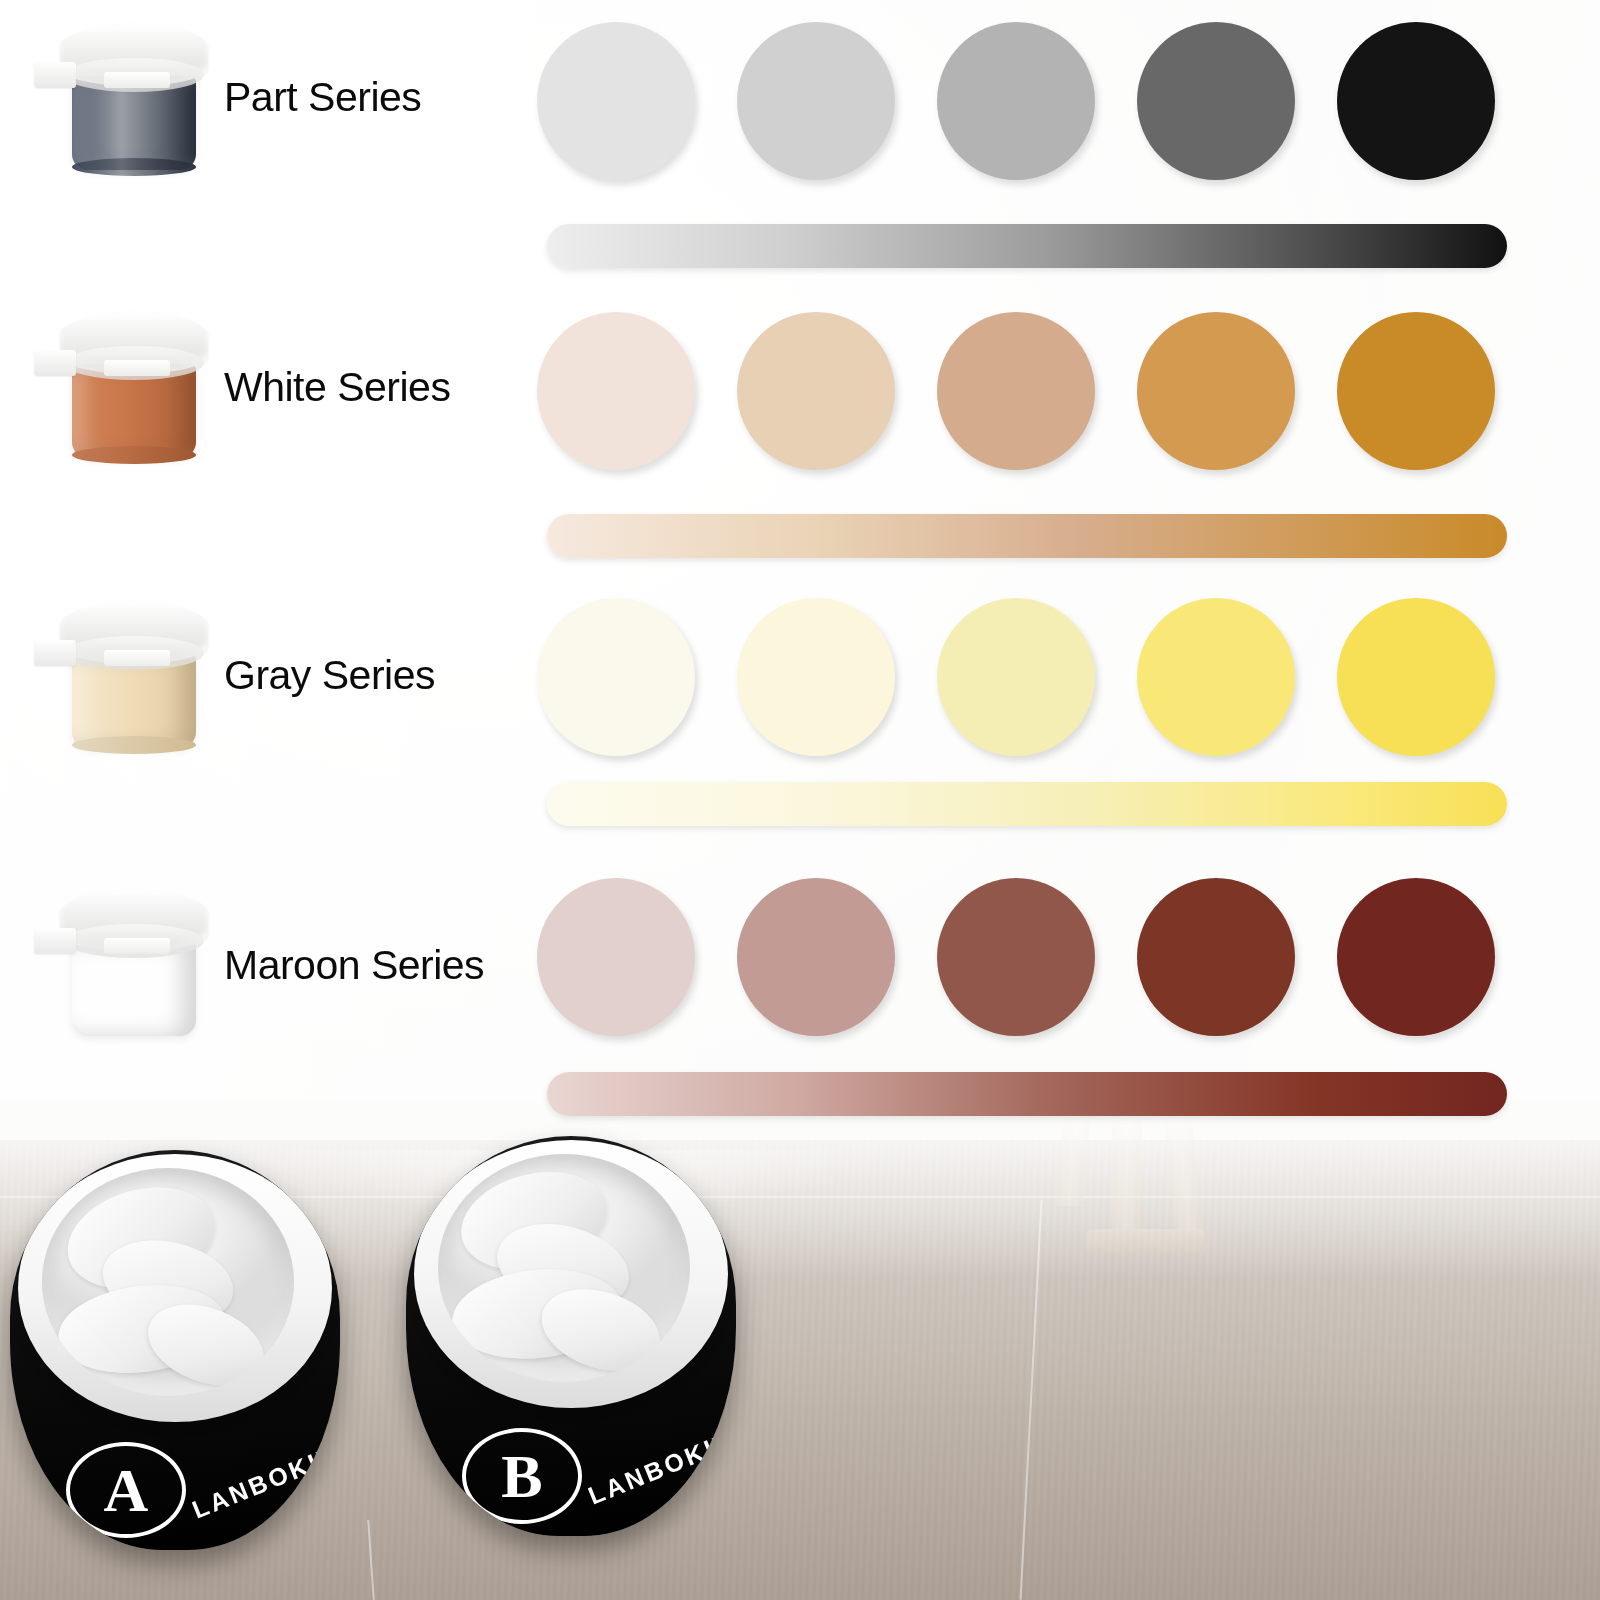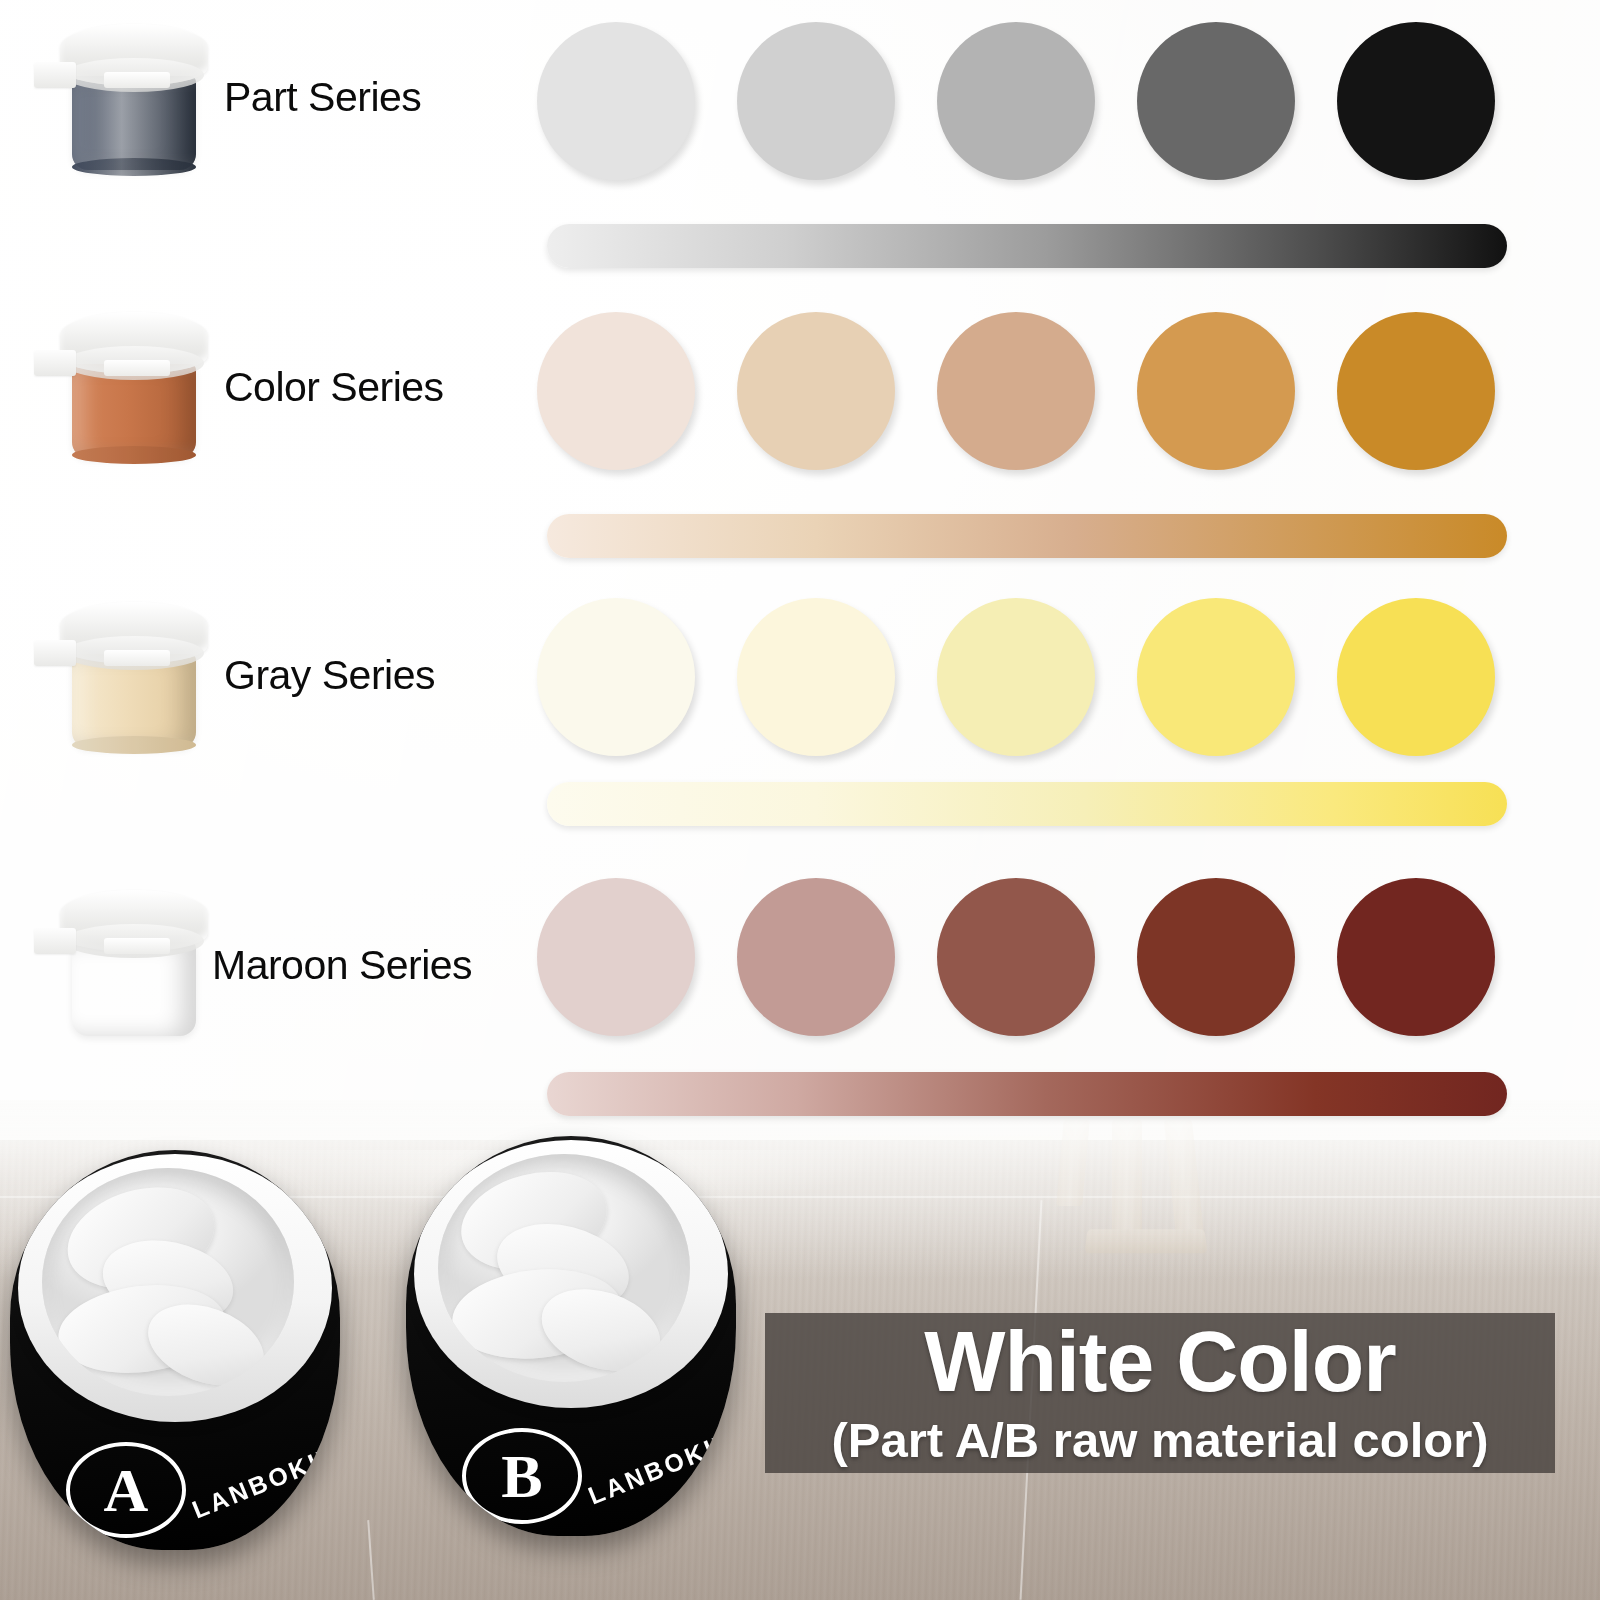--- a/index.html
+++ b/index.html
@@ -211,21 +211,21 @@
   </div>
 
   <div class="series-row" style="left:0;top:0;">
     <div class="jar" style="left:46px;top:312px;">
       <div class="jar-body" style="background:linear-gradient(90deg,#d4855a,#c8764a 45%,#ad6037);"></div>
       <div class="jar-lid"></div>
       <div class="jar-lid-ring"></div>
       <div class="jar-tab"></div>
       <div class="jar-tab2"></div>
     </div>
-    <div class="series-label" style="left:224px;top:364px;">Color Series</div>
+    <div class="series-label" style="left:224px;top:364px;">White Series</div>
     <div class="swatches" style="left:537px;top:312px;">
       <div class="swatch" style="background:#f1e3da;"></div>
       <div class="swatch" style="background:#e7d0b4;"></div>
       <div class="swatch" style="background:#d4ab8d;"></div>
       <div class="swatch" style="background:#d49a50;"></div>
       <div class="swatch" style="background:#c98a28;"></div>
     </div>
     <div class="bar" style="left:547px;top:514px;width:960px;background:linear-gradient(90deg,#f6e9de 0%,#ead3b6 28%,#d7ae8e 55%,#cf9a55 80%,#c98a28 100%);"></div>
   </div>
 
@@ -249,21 +249,21 @@
   </div>
 
   <div class="series-row" style="left:0;top:0;">
     <div class="jar" style="left:46px;top:890px;">
       <div class="jar-body" style="background:linear-gradient(90deg,#b55260,#a8404c 45%,#8e2f3c;"></div>
       <div class="jar-lid"></div>
       <div class="jar-lid-ring"></div>
       <div class="jar-tab"></div>
       <div class="jar-tab2"></div>
     </div>
-    <div class="series-label" style="left:212px;top:942px;text-align:right;">Maroon Series</div>
+    <div class="series-label" style="left:224px;top:942px;text-align:right;">Maroon Series</div>
     <div class="swatches" style="left:537px;top:878px;">
       <div class="swatch" style="background:#e2d0cd;"></div>
       <div class="swatch" style="background:#c29b95;"></div>
       <div class="swatch" style="background:#92574b;"></div>
       <div class="swatch" style="background:#7d3526;"></div>
       <div class="swatch" style="background:#722620;"></div>
     </div>
     <div class="bar" style="left:547px;top:1072px;width:960px;background:linear-gradient(90deg,#e9d6d2 0%,#cfa9a2 26%,#a4685c 52%,#843526 80%,#722620 100%);"></div>
   </div>
 
@@ -288,18 +288,14 @@
         <div class="paste" style="left:22px;top:20px;width:148px;height:94px;transform:rotate(-14deg);"></div>
         <div class="paste" style="left:58px;top:72px;width:134px;height:82px;transform:rotate(14deg);"></div>
         <div class="paste" style="left:14px;top:116px;width:170px;height:88px;transform:rotate(-6deg);"></div>
         <div class="paste" style="left:102px;top:138px;width:122px;height:76px;transform:rotate(18deg);"></div>
       </div>
       <div class="prod-badge" style="left:56px;top:292px;">B</div>
       <div class="prod-brand" style="left:178px;top:318px;transform:rotate(-22deg);">LANBOKIT</div>
     </div>
   </div>
 
-  <div class="banner" style="left:765px;top:1313px;width:790px;height:160px;">
-    <div class="banner-title">White Color</div>
-    <div class="banner-sub">(Part A/B raw material color)</div>
-  </div>
 
 </div>
 
 </body></html>

